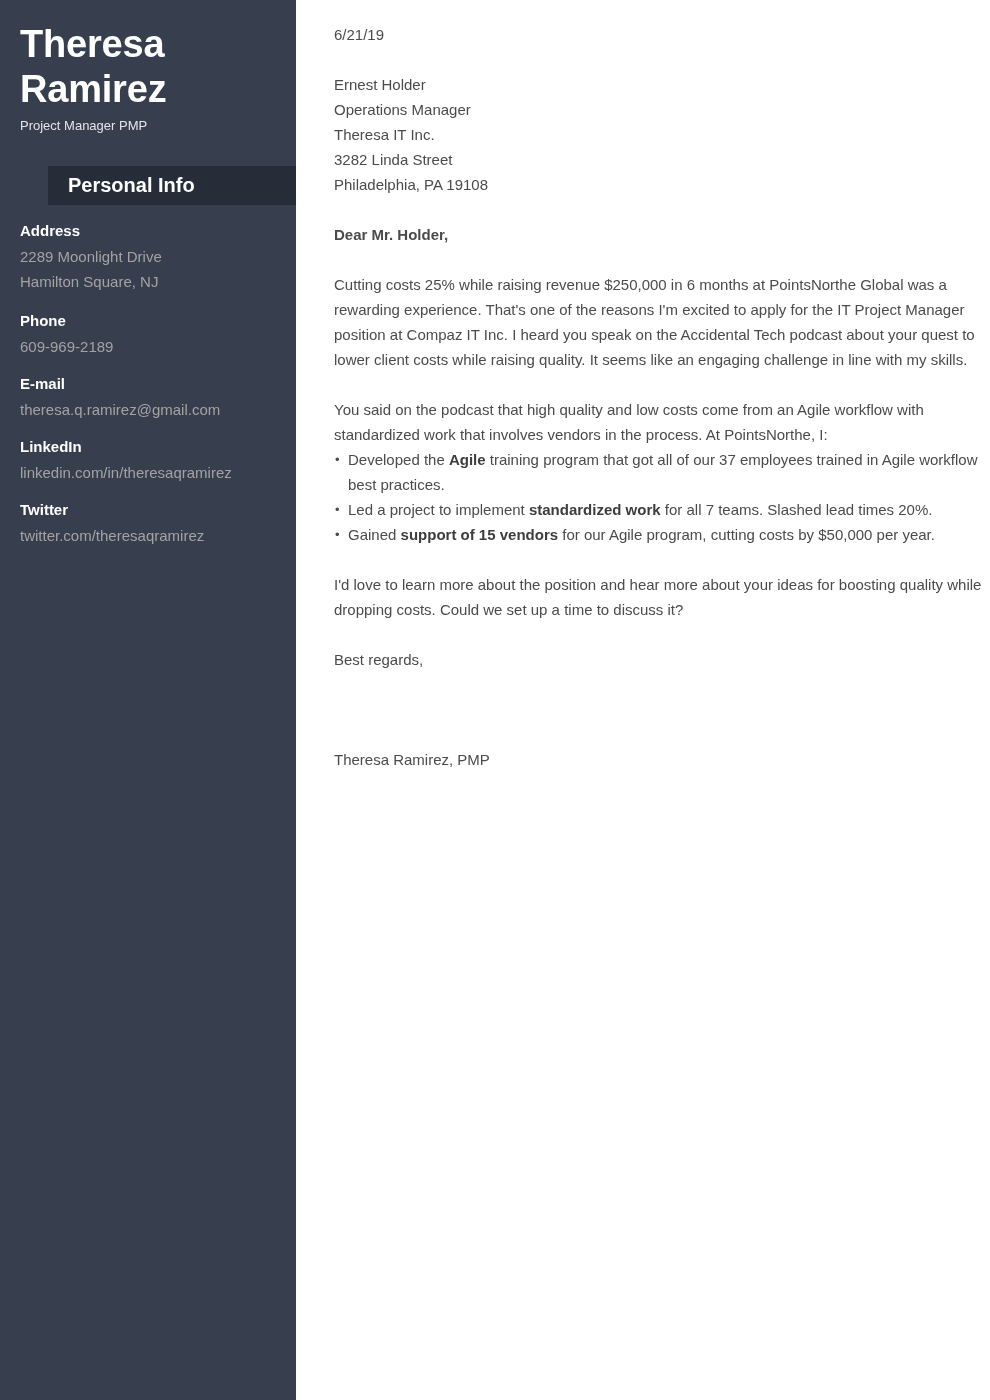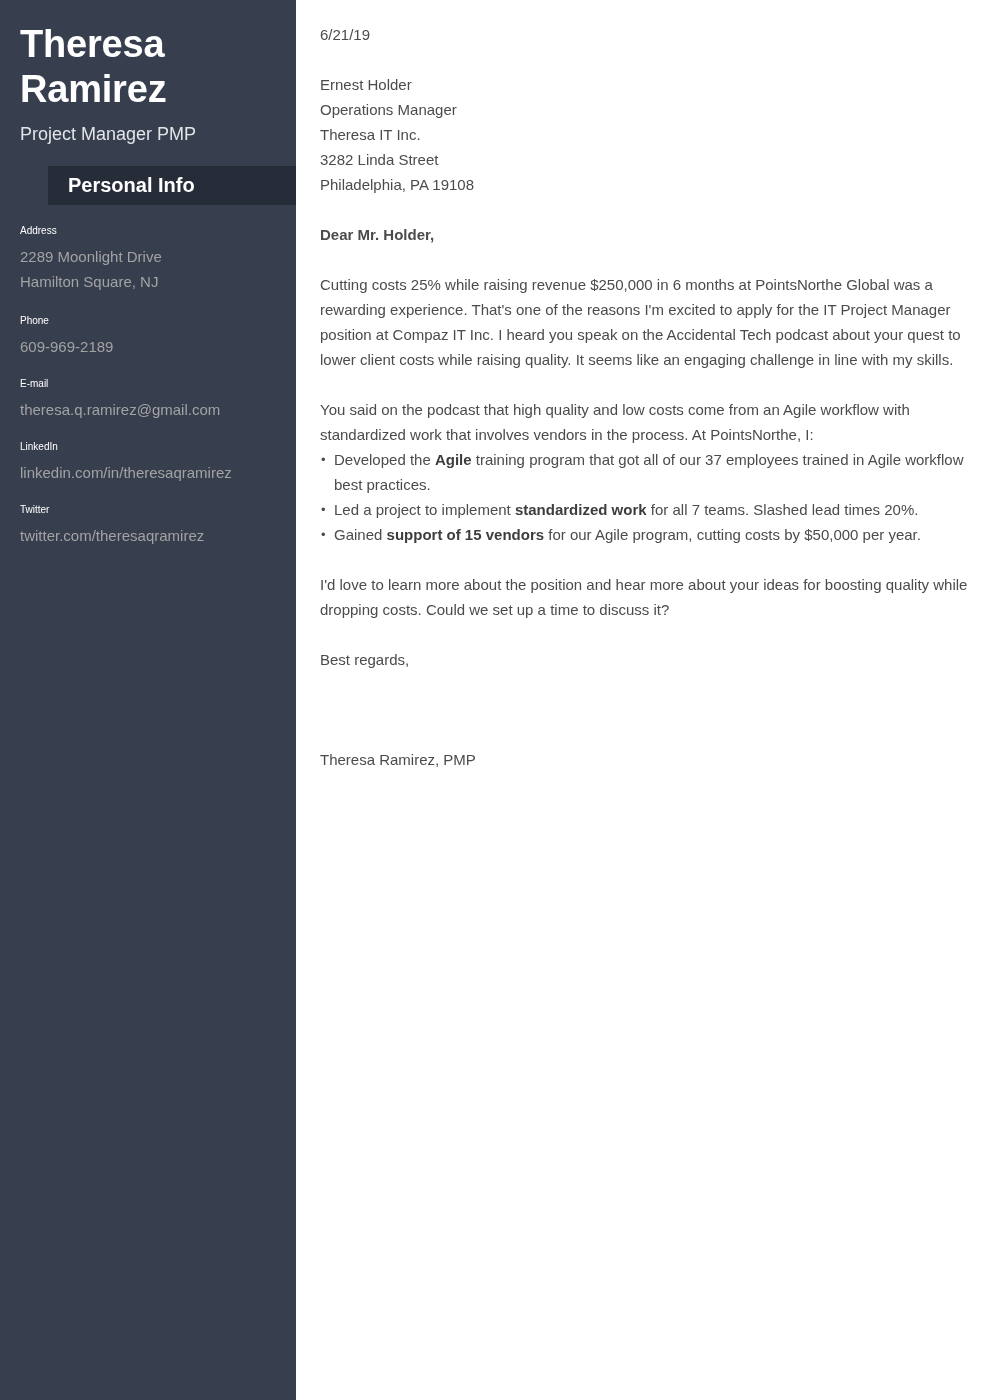--- a/index.html
+++ b/index.html
@@ -38,22 +38,22 @@
   .cand-name {
     font-size: 38px;
     line-height: 45px;
     font-weight: bold;
     color: #ffffff;
     letter-spacing: -0.2px;
     width: 200px;
   }
 
   .cand-title {
-    margin-top: 9px;
-    font-size: 18px;
+    margin-top: 1px;
+    font-size: 13px;
     line-height: 26px;
     font-weight: normal;
     color: #e3e5e9;
   }
 
   .section-band {
     position: absolute;
     top: 166px;
     left: 0;
     width: 296px;
@@ -76,22 +76,22 @@
     top: 205px;
     left: 0;
     width: 296px;
     padding: 15px 20px 0 20px;
   }
 
   .contact-block { margin-bottom: 16px; }
   .contact-block.tight { margin-bottom: 14px; }
 
   .contact-label {
-    font-size: 10px;
-    font-weight: normal;
+    font-size: 15px;
+    font-weight: bold;
     color: #ffffff;
     line-height: 22px;
     margin-bottom: 2px;
   }
 
   .contact-value {
     font-size: 15px;
     font-weight: normal;
     color: #a3a3a3;
     line-height: 25px;
@@ -99,21 +99,21 @@
   }
 
   
   .letter {
     position: absolute;
     top: 0;
     left: 296px;
     width: 686px;
     height: 1400px;
     background: #ffffff;
-    padding: 22px 27px 0 24px;
+    padding: 22px 27px 0 38px;
   }
 
   .letter-inner { width: 648px; }
 
   .ltxt {
     font-size: 15px;
     line-height: 25px;
     color: #4b4b4b;
   }
 

